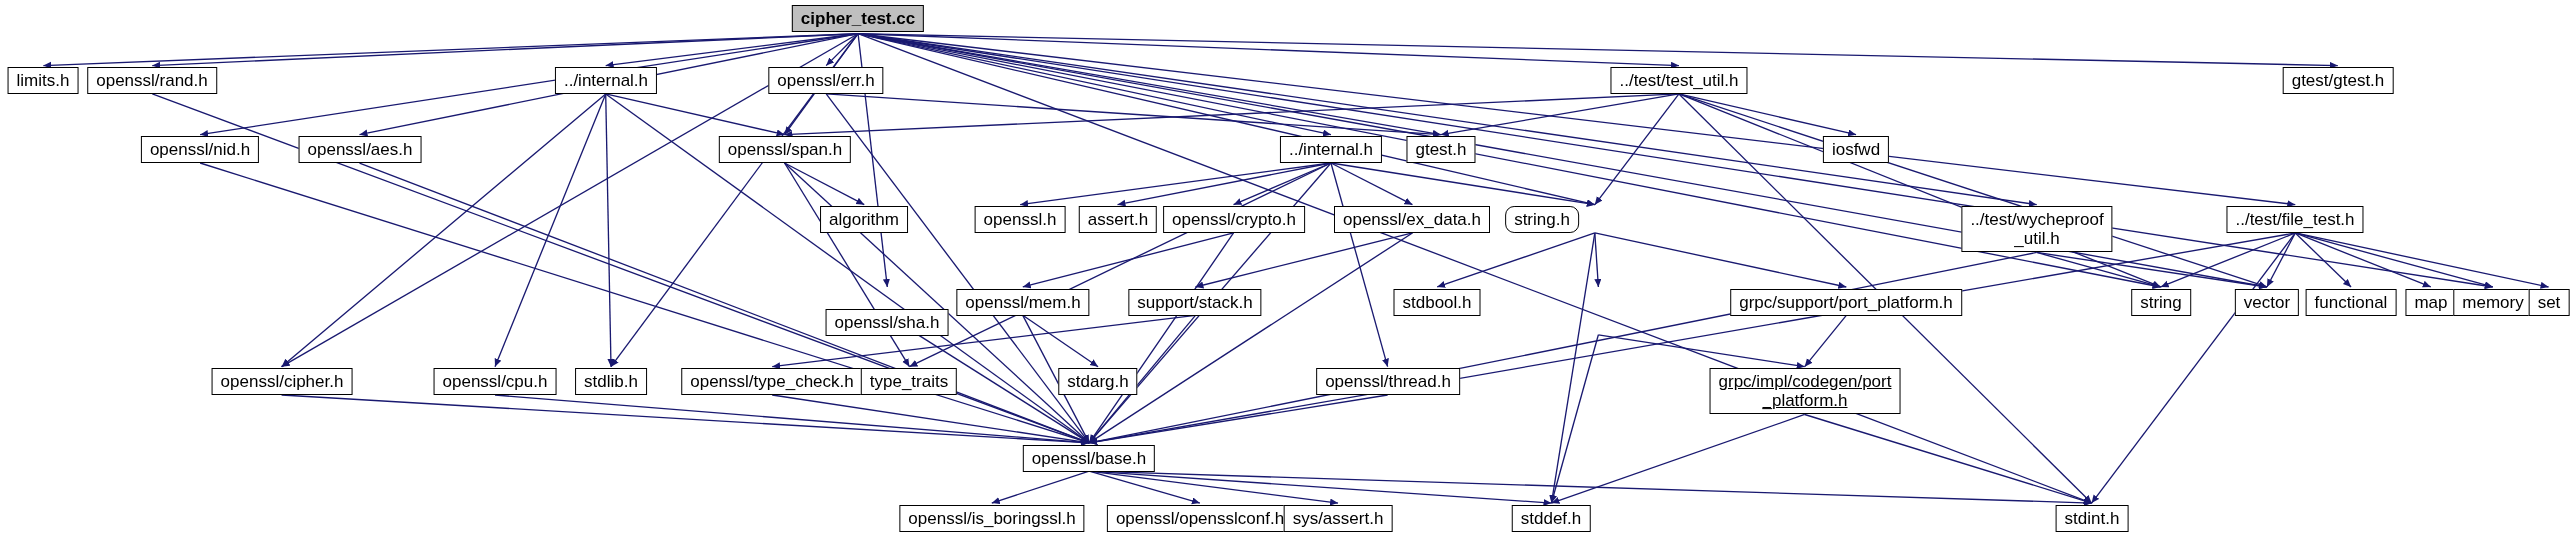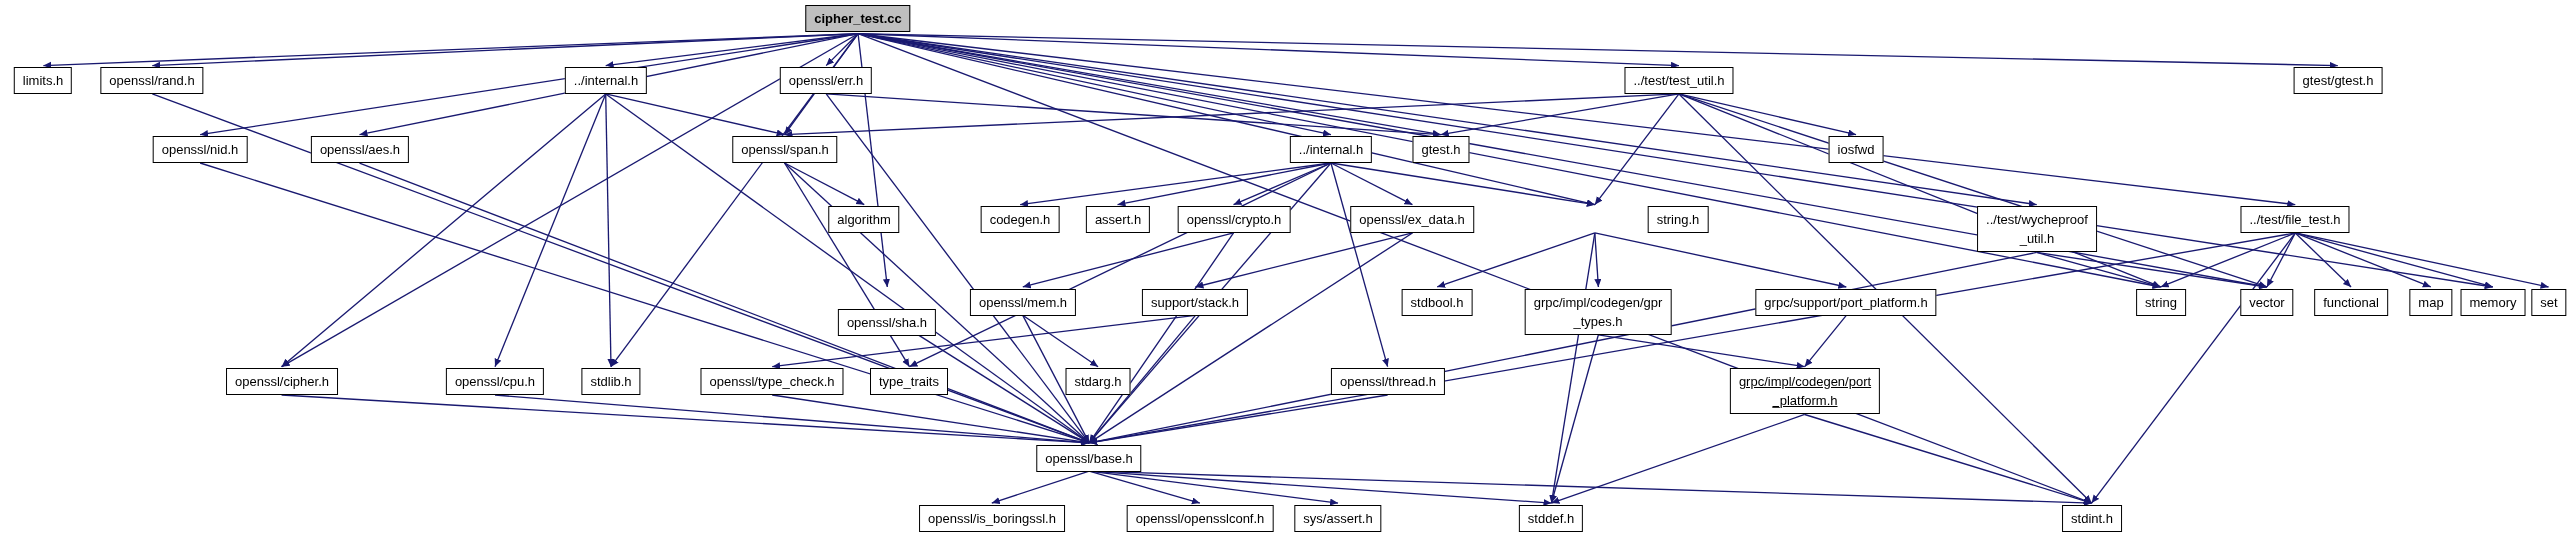--- a/index.html
+++ b/index.html
@@ -11,21 +11,21 @@
     font-family:"Liberation Sans", sans-serif;
   }
   .graph-canvas svg{position:absolute;left:0;top:0;}
   .node{
     position:absolute;
     transform:translateX(-50%);
     box-sizing:border-box;
     background:#ffffff;
     border:0.9px solid #000000;
     color:#000000;
-    font-size:13px;
+    font-size:17px;
     line-height:19.5px;
     padding:2.7px 8px;
     white-space:pre-line;
     text-align:center;
     z-index:2;
   }
   .node.root{
     background:#bfbfbf;
     border-width:1.8px;
     font-weight:bold;
@@ -136,34 +136,32 @@
     <div class="node" style="left: 826px; top: 67px;">openssl/err.h</div>
     <div class="node" style="left: 1679px; top: 67px;">../test/test_util.h</div>
     <div class="node" style="left: 2338px; top: 67px;">gtest/gtest.h</div>
     <div class="node" style="left: 200px; top: 136px;">openssl/nid.h</div>
     <div class="node" style="left: 360px; top: 136px;">openssl/aes.h</div>
     <div class="node" style="left: 785px; top: 136px;">openssl/span.h</div>
     <div class="node" style="left: 1331px; top: 136px;">../internal.h</div>
     <div class="node" style="left: 1441px; top: 136px;">gtest.h</div>
     <div class="node" style="left: 1856px; top: 136px;">iosfwd</div>
     <div class="node" style="left: 864px; top: 206px;">algorithm</div>
-    <div class="node" style="left: 1020px; top: 206px;">codegen.h</div>
+    <div class="node" style="left: 1020px; top: 206px;">openssl.h</div>
     <div class="node" style="left: 1118px; top: 206px;">assert.h</div>
     <div class="node" style="left: 1234px; top: 206px;">openssl/crypto.h</div>
     <div class="node" style="left: 1412px; top: 206px;">openssl/ex_data.h</div>
-    <div class="node" style="left: 1678px; top: 206px;">string.h</div>
+    <div class="node" style="left: 1542px; top: 206px; border-radius: 9px;">string.h</div>
     <div class="node" style="left: 2037px; top: 206px;">../test/wycheproof
 _util.h</div>
     <div class="node" style="left: 2295px; top: 206px;">../test/file_test.h</div>
     <div class="node" style="left: 887px; top: 289px; margin-top: 20px;">openssl/sha.h</div>
     <div class="node" style="left: 1023px; top: 289px;">openssl/mem.h</div>
     <div class="node" style="left: 1195px; top: 289px;">support/stack.h</div>
     <div class="node" style="left: 1437px; top: 289px;">stdbool.h</div>
-    <div class="node" style="left: 1598px; top: 289px;">grpc/impl/codegen/gpr
-_types.h</div>
     <div class="node" style="left: 1846px; top: 289px;">grpc/support/port_platform.h</div>
     <div class="node" style="left: 2161px; top: 289px;">string</div>
     <div class="node" style="left: 2267px; top: 289px;">vector</div>
     <div class="node" style="left: 2351px; top: 289px;">functional</div>
     <div class="node" style="left: 2431px; top: 289px;">map</div>
     <div class="node" style="left: 2493px; top: 289px;">memory</div>
     <div class="node" style="left: 2549px; top: 289px;">set</div>
     <div class="node" style="left: 282px; top: 368px;">openssl/cipher.h</div>
     <div class="node" style="left: 495px; top: 368px;">openssl/cpu.h</div>
     <div class="node" style="left: 611px; top: 368px;">stdlib.h</div>

